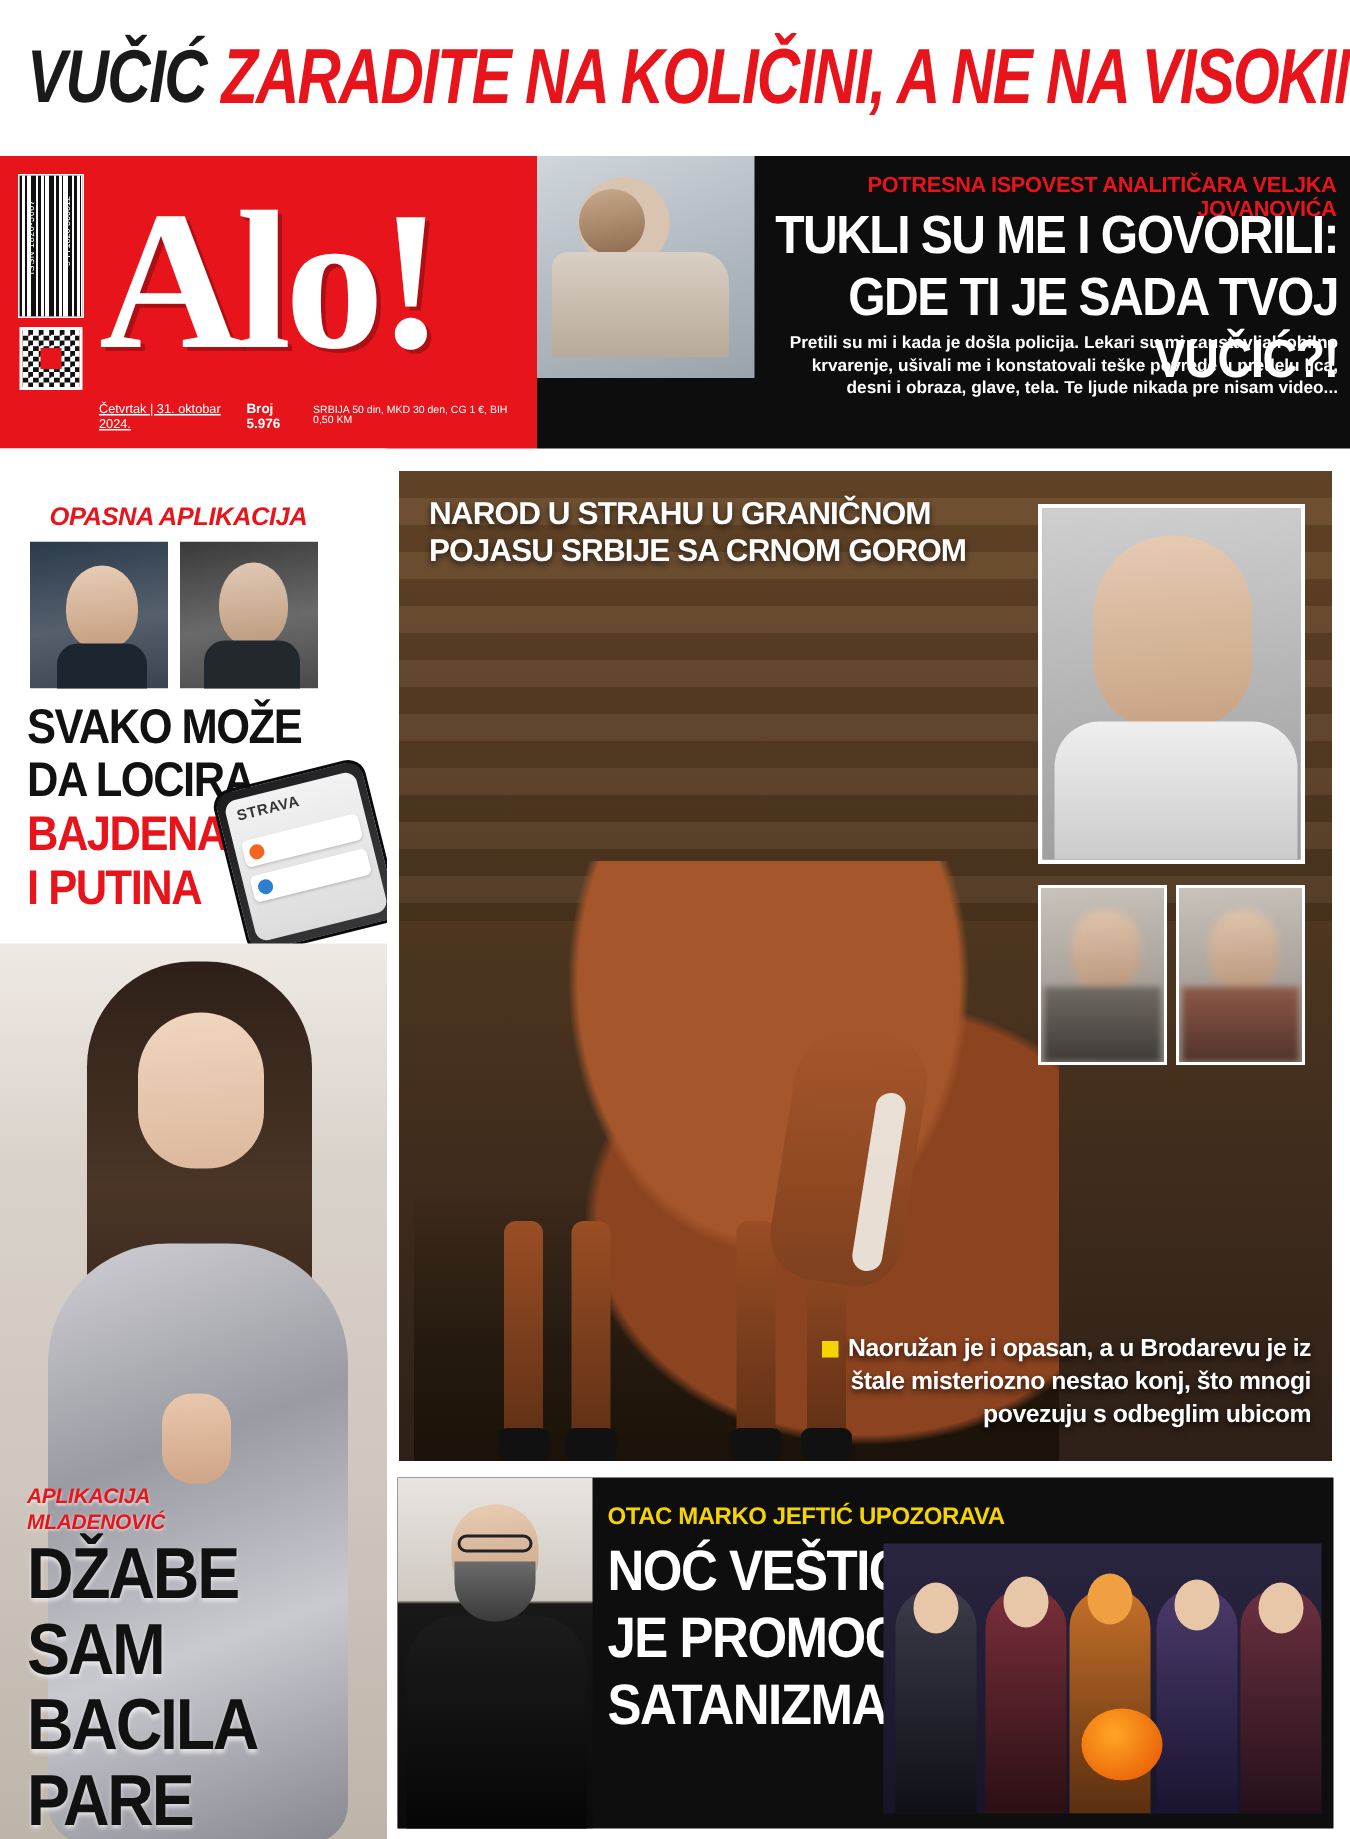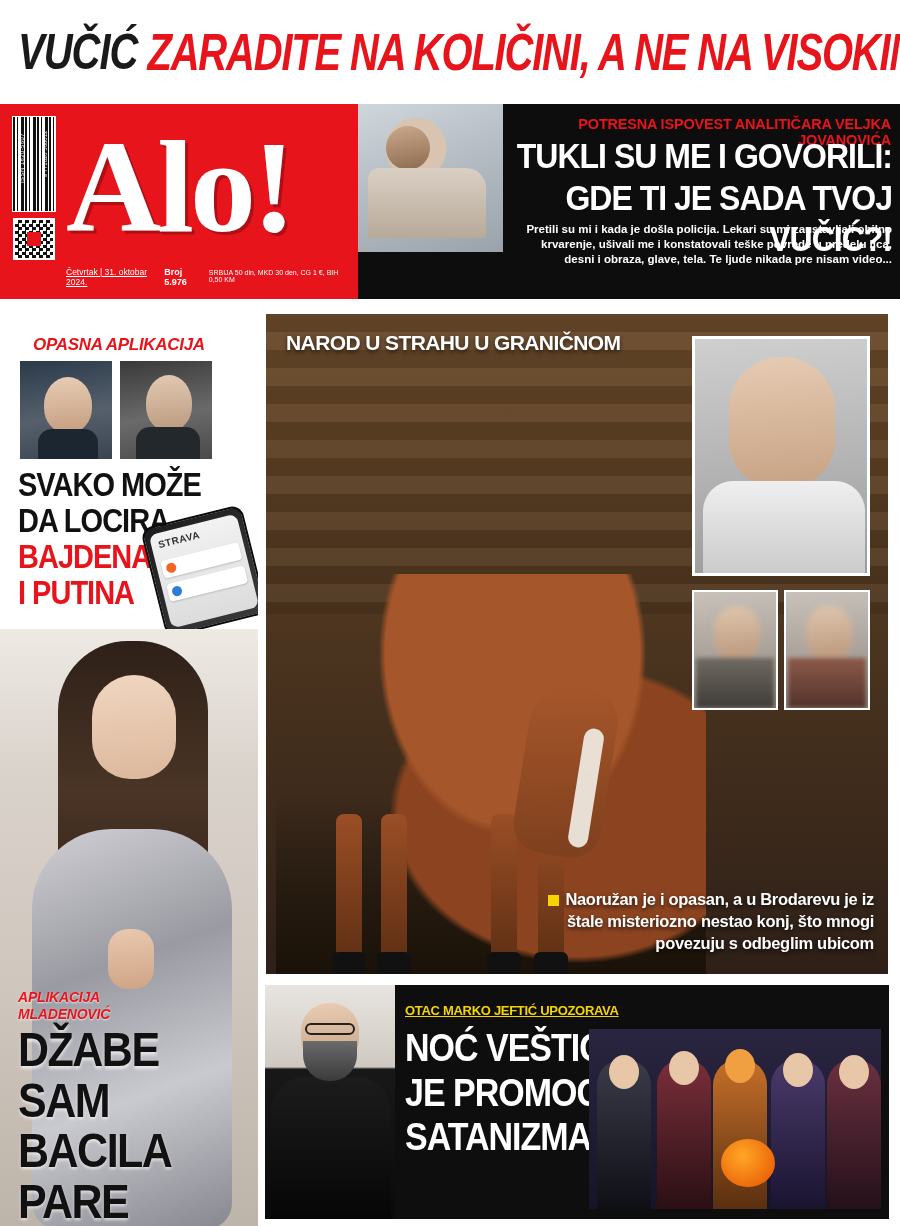--- a/index.html
+++ b/index.html
@@ -625,23 +625,22 @@
     left: 6px; top: 92px;
     width: 120px; height: 146px;
     background: linear-gradient(180deg, #1c1c1c, #050505);
     border-radius: 34px 34px 0 0;
   }
   .bs-kicker {
     position: absolute;
     left: 140px; top: 18px;
     color: #f5d400;
     font-weight: bold;
-    font-size: 13px;
+    font-size: 16px;
     letter-spacing: -0.3px;
-    text-decoration: underline;
   }
   .bs-head {
     position: absolute;
     left: 140px; top: 40px;
     width: 300px;
     color: #ffffff;
     font-weight: bold;
     font-size: 34px;
     line-height: 40px;
     letter-spacing: -1px;
@@ -783,20 +782,21 @@
       <div class="head"></div>
       <div class="blaze"></div>
       <div class="hoof h1"></div>
       <div class="hoof h2"></div>
       <div class="hoof h3"></div>
       <div class="hoof h4"></div>
     </div>
 
     <div class="ms-kicker">
       <span>NAROD U STRAHU U GRANIČNOM</span><br>
+      <span>POJASU SRBIJE SA CRNOM GOROM</span>
     </div>
 
 
     <div class="mugshot">
       <div class="face"></div>
       <div class="body"></div>
     </div>
 
     <div class="victims">
       <div class="victim one">

